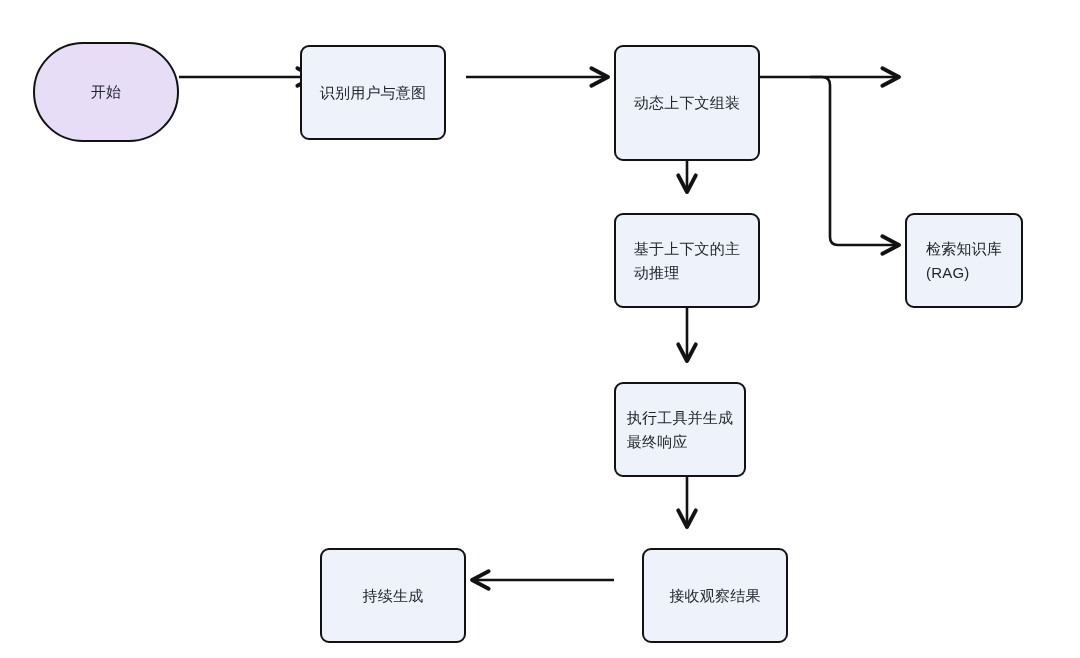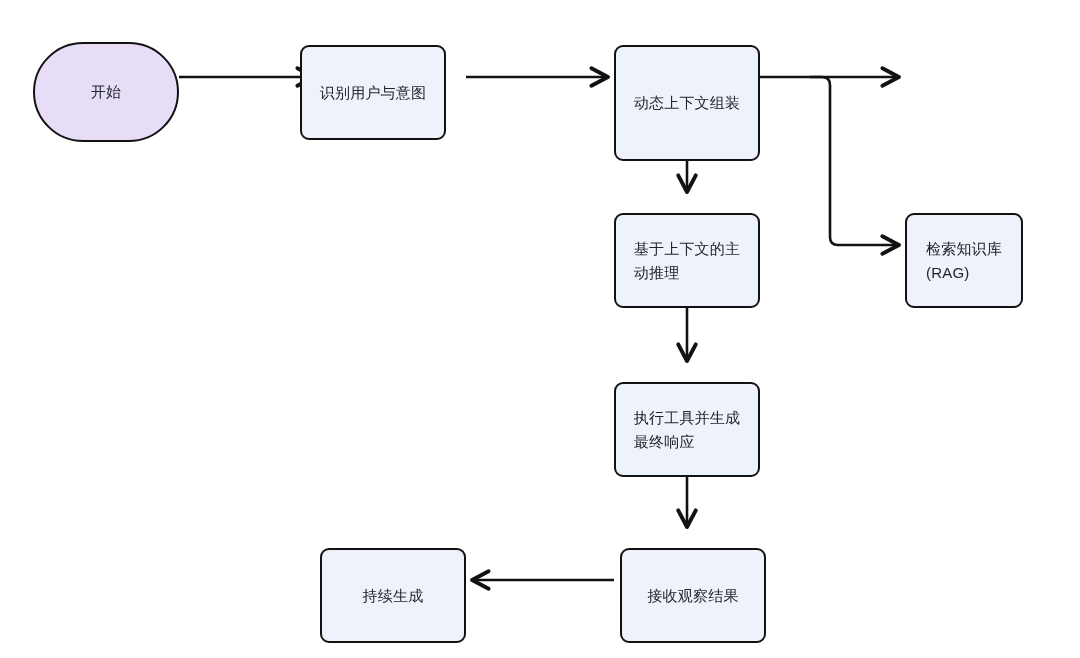--- a/index.html
+++ b/index.html
@@ -93,26 +93,26 @@
   <div class="node node-process" style="left:905px; top:198px; width:118px; height:95px;">
     <span class="label">检索知识库
 (RAG)</span>
   </div>
 
   <div class="node node-process" style="left:614px; top:198px; width:146px; height:95px;">
     <span class="label">基于上下文的主
 动推理</span>
   </div>
 
-  <div class="node node-process" style="left:614px; top:367px; width:146px; height:95px;">
+  <div class="node node-process" style="left:614px; top:367px; width:132px; height:95px;">
     <span class="label">执行工具并生成
 最终响应</span>
   </div>
 
-  <div class="node node-process" style="left:620px; top:533px; width:146px; height:95px;">
+  <div class="node node-process" style="left:642px; top:533px; width:146px; height:95px;">
     <span class="label">接收观察结果</span>
   </div>
 
   <div class="node node-process" style="left:320px; top:533px; width:146px; height:95px;">
     <span class="label">持续生成</span>
   </div>
 
 </div>
 
 </body></html>

